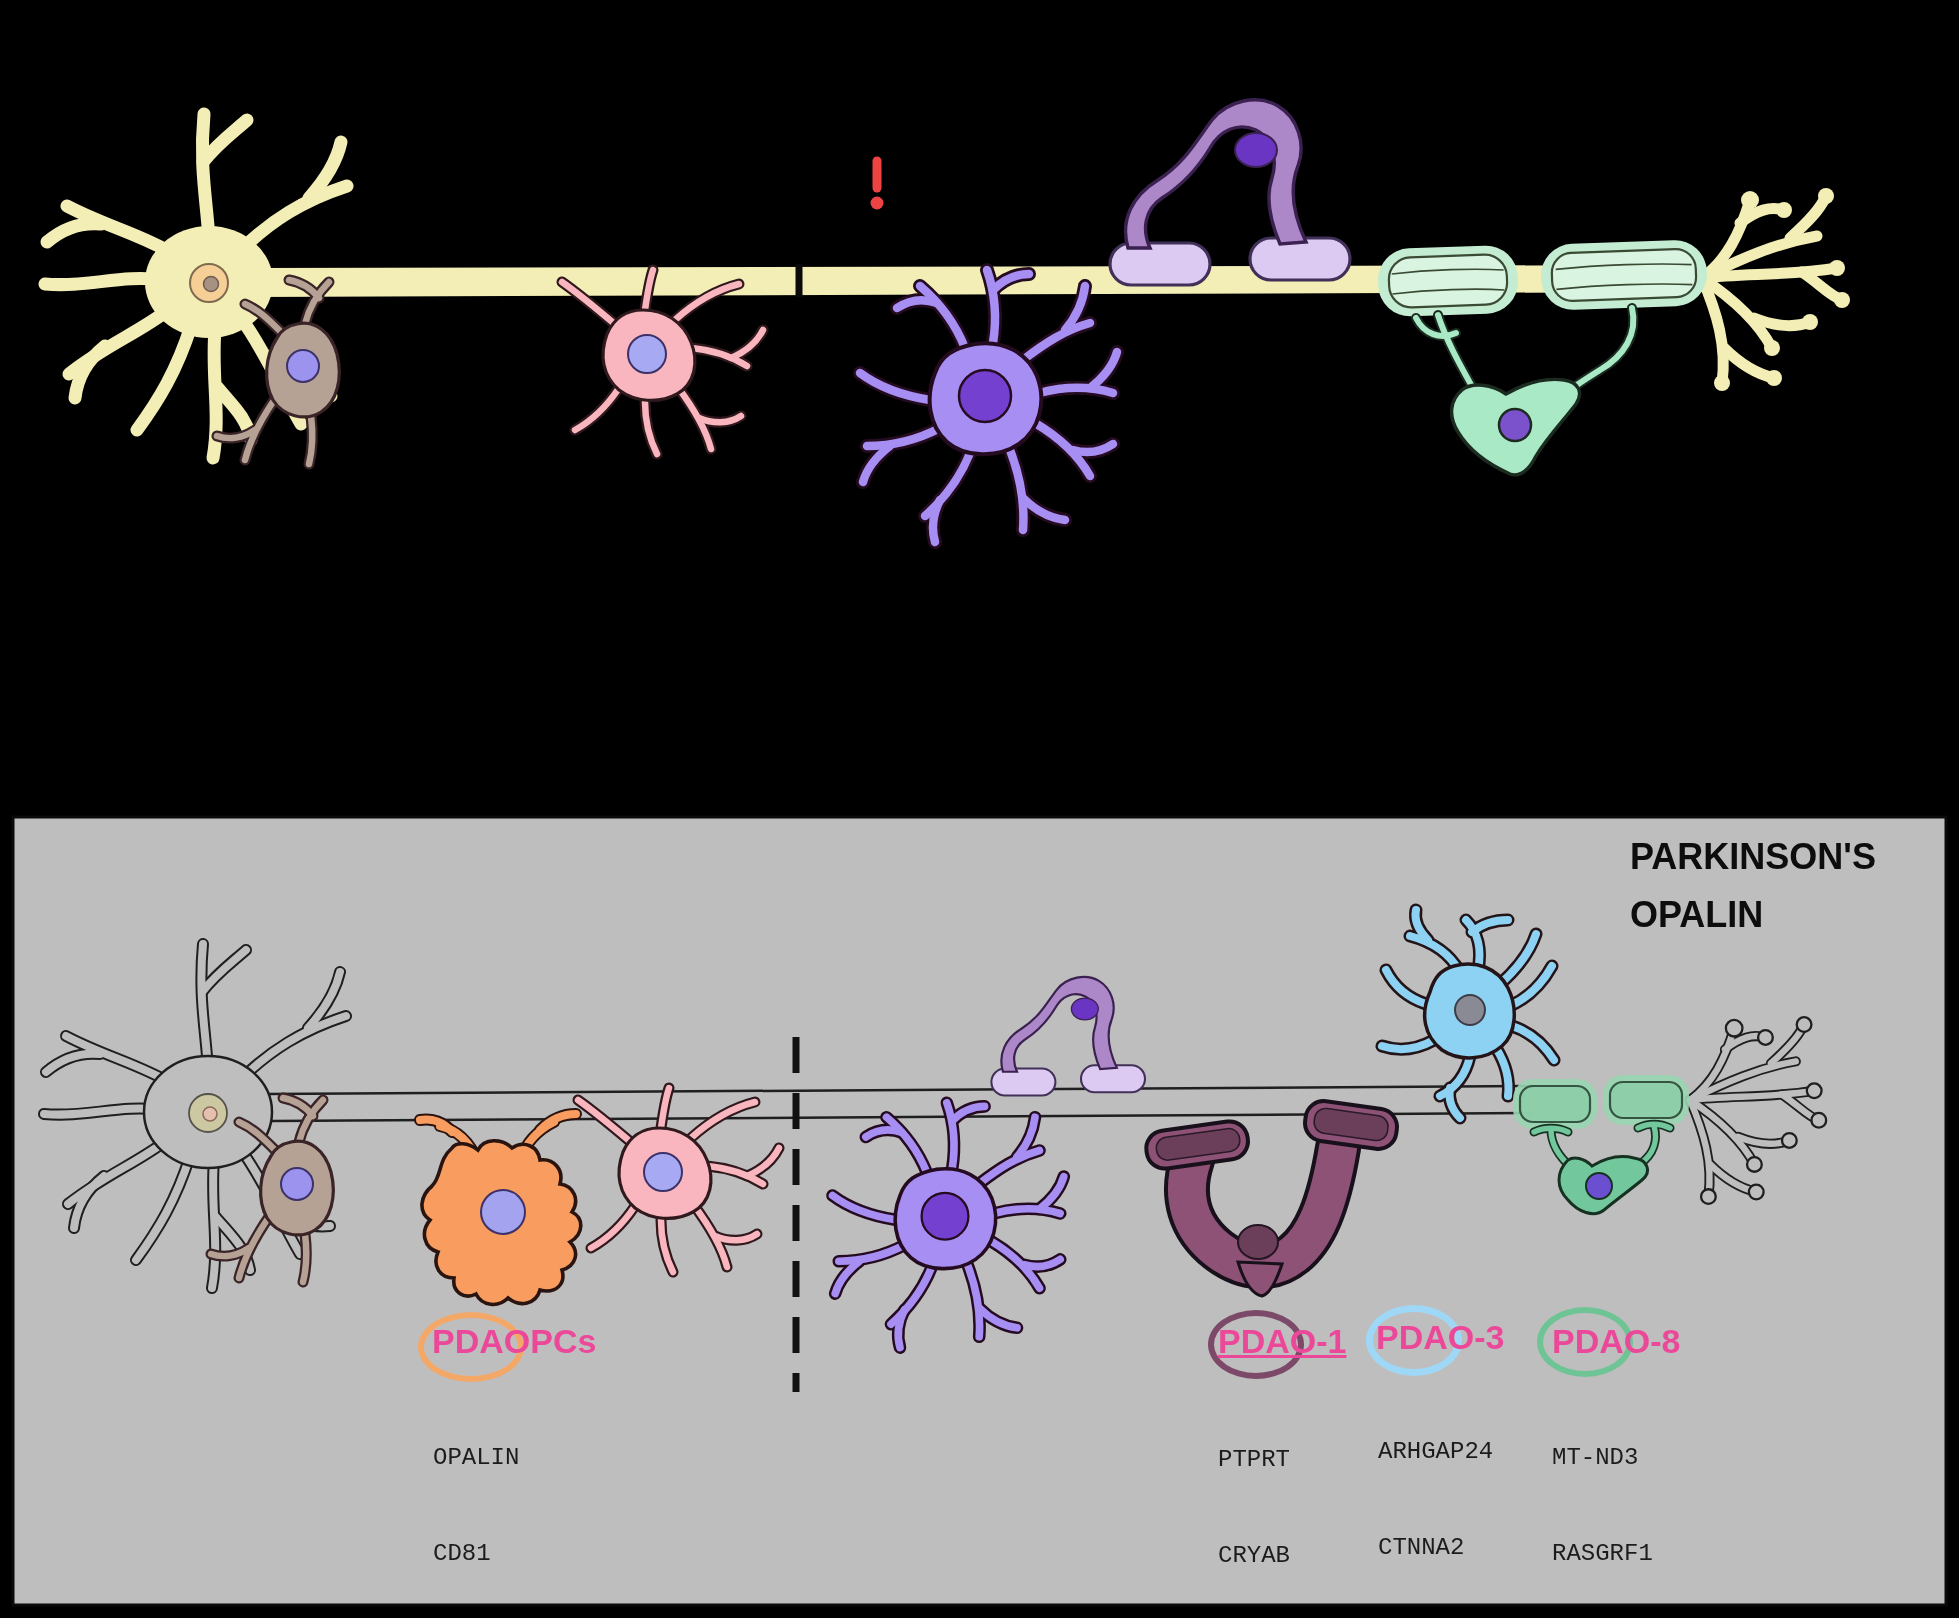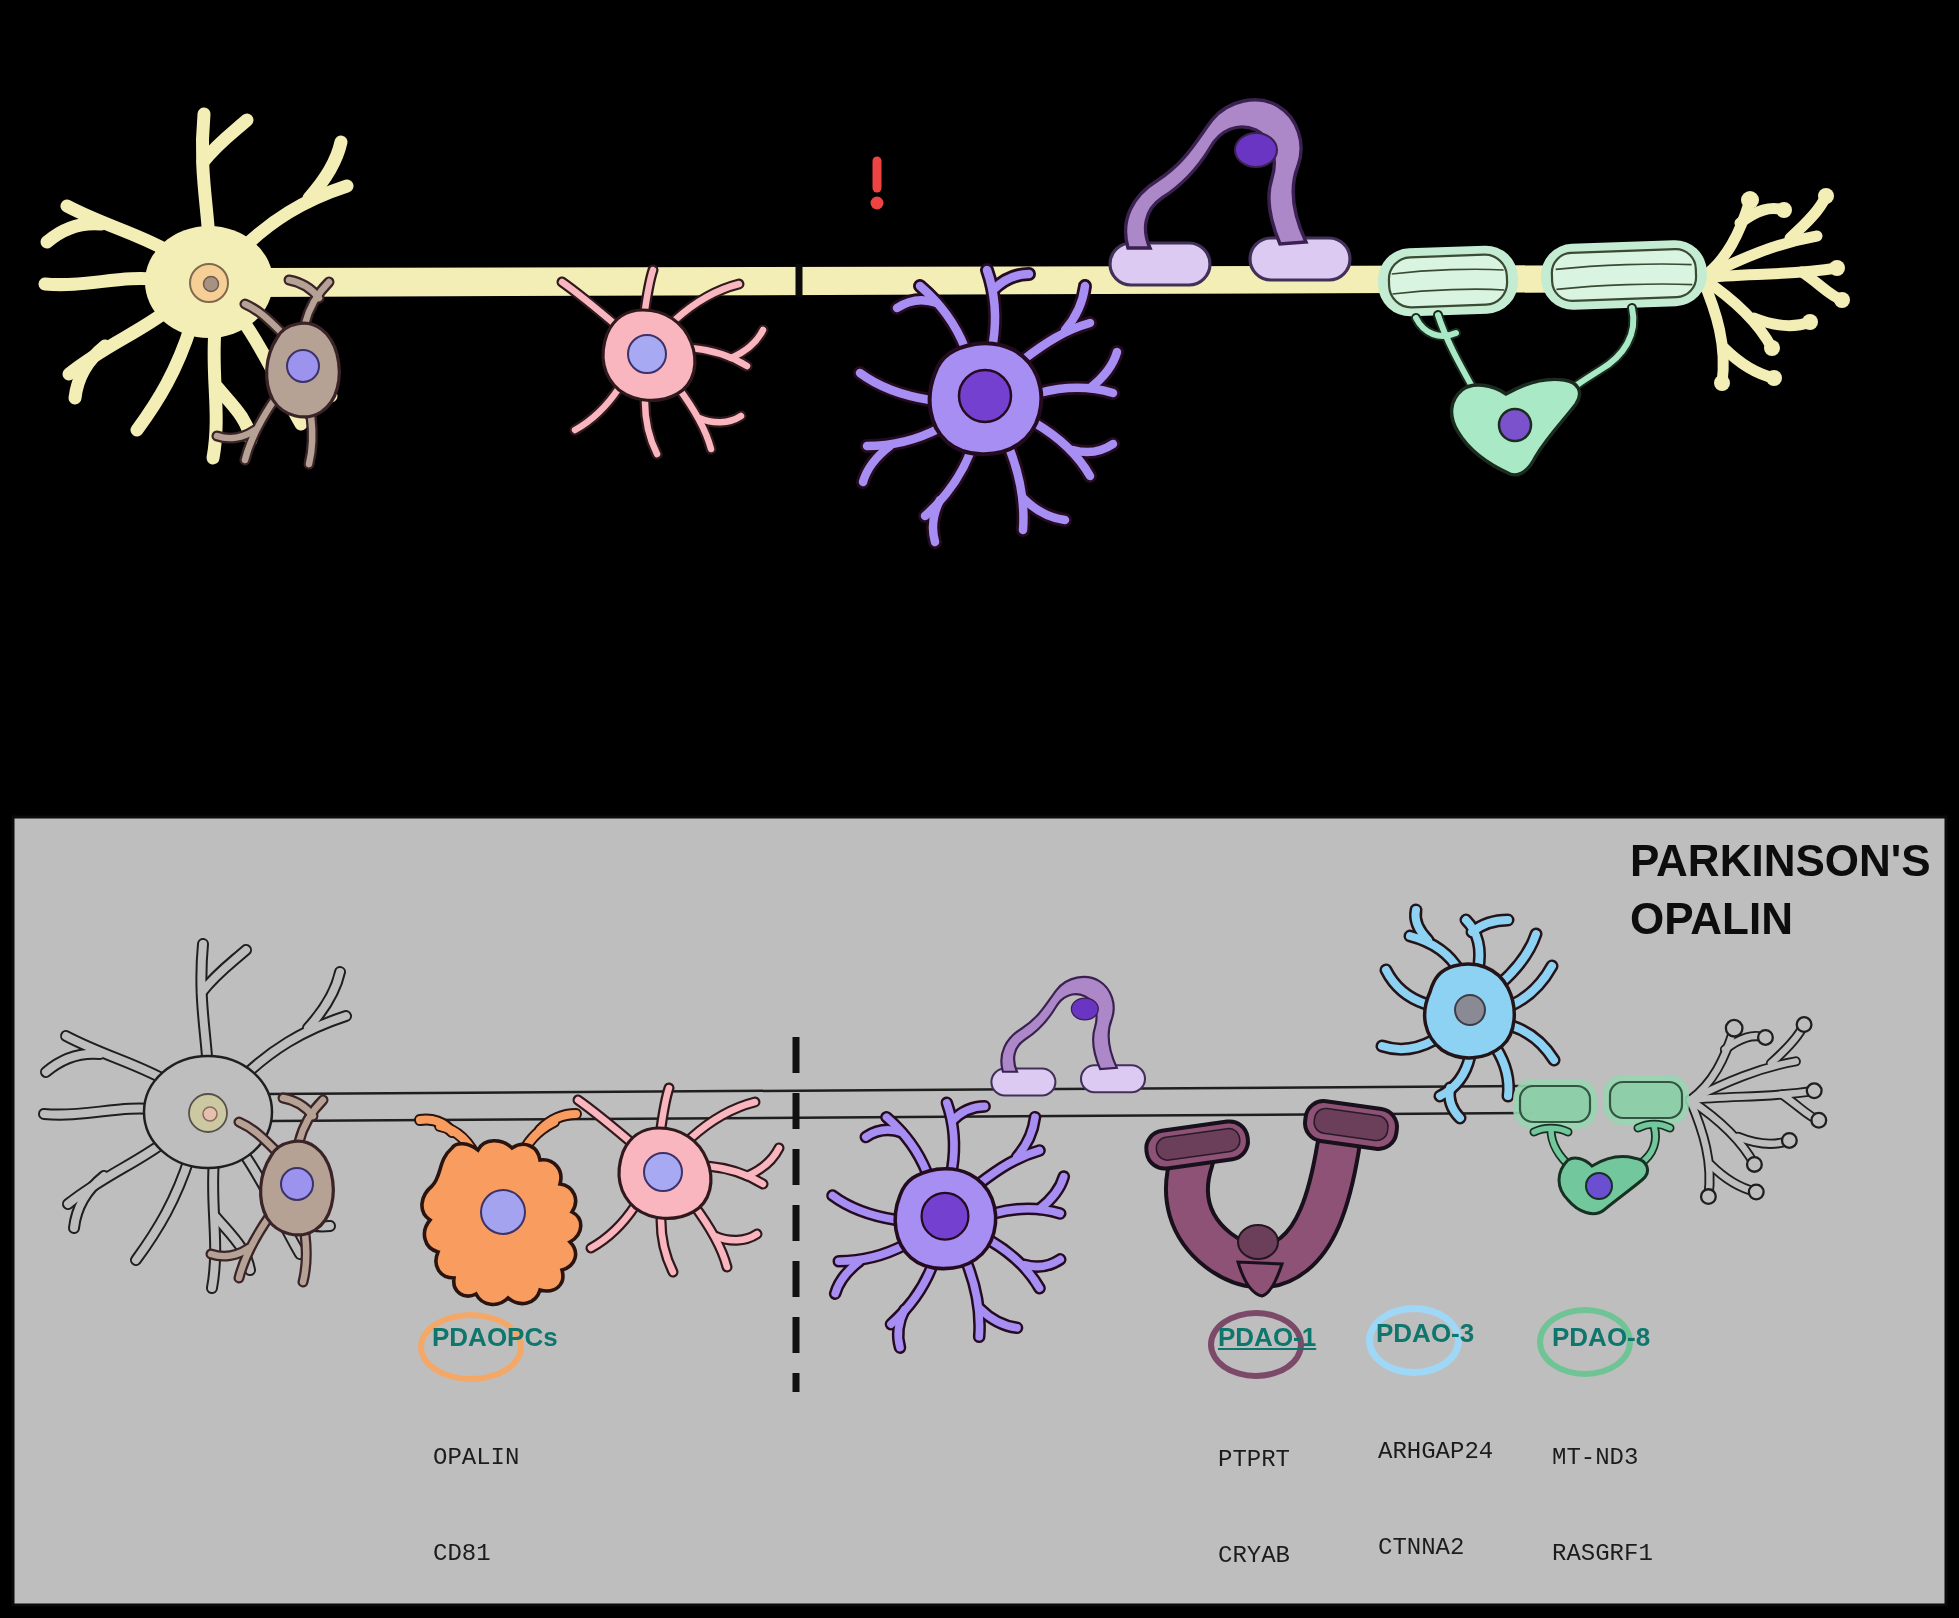--- a/index.html
+++ b/index.html
@@ -1,21 +1,21 @@
 <!DOCTYPE html>
 <html><head>
 <meta charset="utf-8">
 <style>
   html,body{margin:0;padding:0;background:#000;}
   #stage{position:relative;width:1959px;height:1618px;background:#000;overflow:hidden;
          font-family:"Liberation Sans",sans-serif;}
   #art{position:absolute;left:0;top:0;}
   .txt{position:absolute;color:#111;white-space:pre;}
-  .title-line{font-size:44px;font-weight:700;letter-spacing:0px;color:#0d0d0d;}
-  .grp-label{font-size:26px;font-weight:700;color:#0f766e;}
+  .title-line{font-size:36px;font-weight:700;letter-spacing:0px;color:#0d0d0d;}
+  .grp-label{font-size:34px;font-weight:700;color:#ec4899;}
   .gene-list{font-family:"Liberation Mono","DejaVu Sans Mono",monospace;
              font-size:24px;line-height:32px;color:#1c1c1c;}
   .ring{position:absolute;border-radius:50%;background:transparent;}
 </style>
 </head>
 <body>
 
 <div id="stage">
 
 <svg id="art" width="1959" height="1618" viewBox="0 0 1959 1618">

